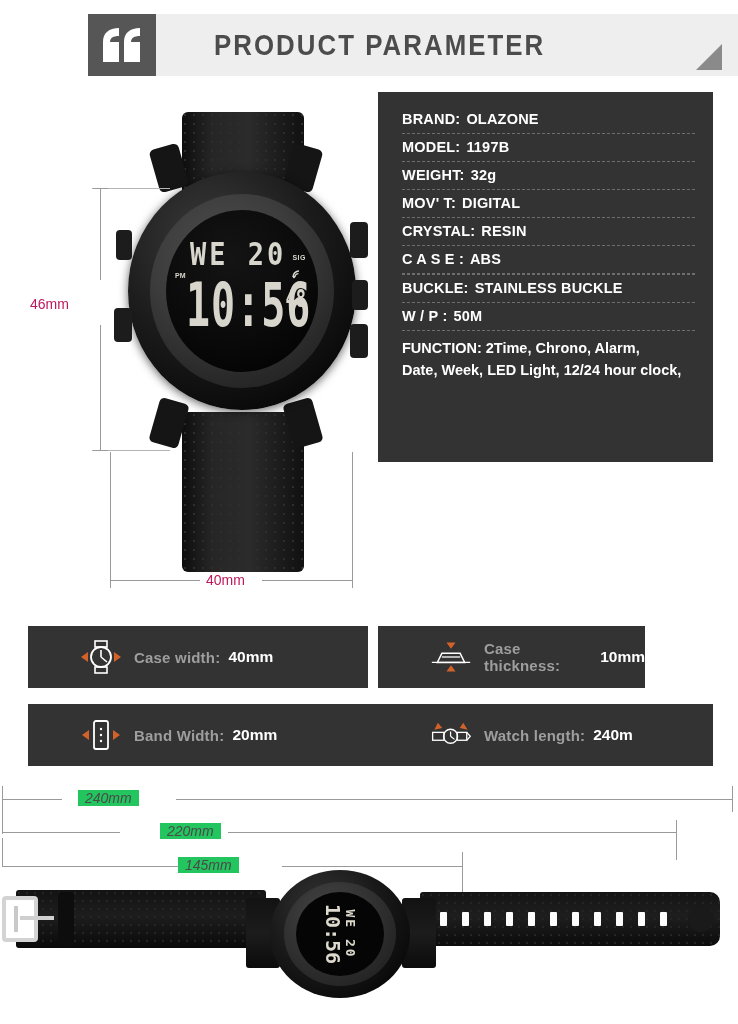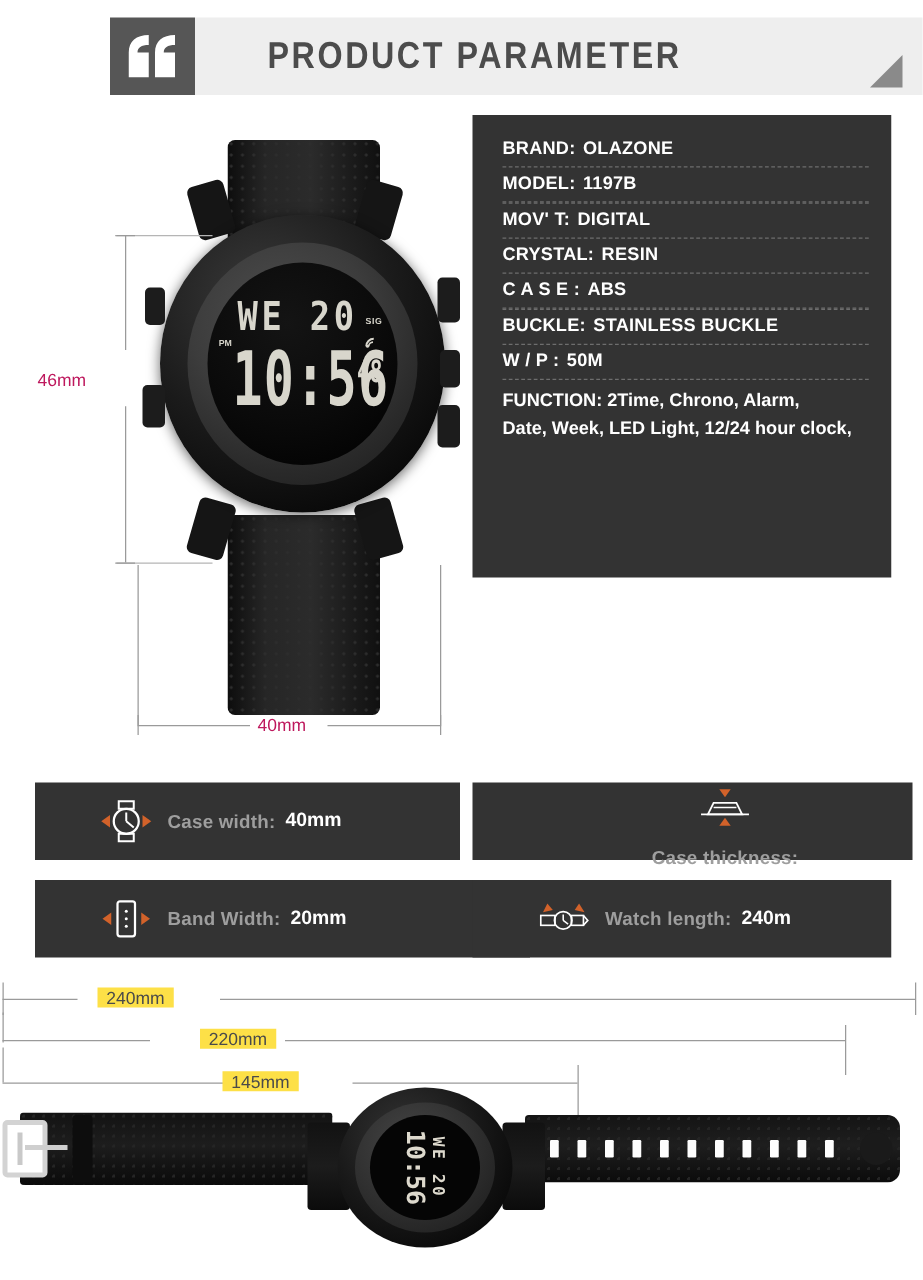--- a/index.html
+++ b/index.html
@@ -145,21 +145,21 @@
     display:flex; align-items:center; padding-left:52px; gap:12px;
   }
   .feat-icon { width:42px; height:40px; flex:none; display:flex; align-items:center; justify-content:center; }
   .feat-label { font-size:15px; color:#9e9e9e; font-weight:bold; letter-spacing:.2px; }
   .feat-value { font-size:15.5px; color:#ffffff; font-weight:bold; margin-left:-4px; }
 
   
   .bottom { position:absolute; left:0; top:780px; width:738px; height:244px; }
   .bdim { position:absolute; background:#9a9a9a; height:1px; }
   .btick { position:absolute; background:#9a9a9a; width:1px; }
-  .blabel { position:absolute; font-size:14px; color:#4a4a4a; background:#fde047; padding:0 7px; white-space:nowrap; }
+  .blabel { position:absolute; font-size:14px; color:#4a4a4a; background:#22c55e; padding:0 7px; white-space:nowrap;font-style:italic; }
 
   .band-left {
     position:absolute; left:16px; top:110px; width:250px; height:58px;
     background:
       radial-gradient(circle at 3px 3px, #252525 1.2px, transparent 1.4px) 0 0/8px 8px,
       linear-gradient(180deg,#131313 0%,#1d1d1d 45%,#0a0a0a 100%);
     border-radius:3px;
   }
   .buckle {
     position:absolute; left:2px; top:116px; width:36px; height:46px;
@@ -242,20 +242,26 @@
     <div class="spec-sep"></div>
 
     <div class="spec-row">
       <div class="spec-line">
         <span class="spec-key">MODEL:</span>
         <span class="spec-val">1197B</span>
       </div>
     </div>
     <div class="spec-sep"></div>
 
+    <div class="spec-row">
+      <div class="spec-line">
+        <span class="spec-key">WEIGHT:</span>
+        <span class="spec-val">32g</span>
+      </div>
+    </div>
     <div class="spec-sep"></div>
 
     <div class="spec-row">
       <div class="spec-line">
         <span class="spec-key">MOV' T:</span>
         <span class="spec-val">DIGITAL</span>
       </div>
     </div>
     <div class="spec-sep"></div>
 
@@ -370,21 +376,21 @@
         <rect x="15" y="2" width="12" height="6" fill="none" stroke="#ffffff" stroke-width="1.6"></rect>
         <rect x="15" y="28" width="12" height="6" fill="none" stroke="#ffffff" stroke-width="1.6"></rect>
         <circle cx="21" cy="18" r="10" fill="none" stroke="#ffffff" stroke-width="1.8"></circle>
         <path d="M21 18 L21 11 M21 18 L27 23" stroke="#ffffff" stroke-width="1.6" fill="none"></path>
       </svg>
     </span>
     <span class="feat-label">Case width:</span>
     <span class="feat-value">40mm</span>
   </div>
 
-  <div class="feat" style="left:378px; top:626px; width:352px;flex-direction:column;">
+  <div class="feat" style="left:378px; top:626px; width:267px;">
     <span class="feat-icon">
       <svg width="46" height="36" viewBox="0 0 46 36" aria-hidden="true">
         <polygon points="23,2 18,9 28,9" fill="#d2622a" transform="rotate(180 23 5.5)"></polygon>
         <polygon points="23,27 18,34 28,34" fill="#d2622a"></polygon>
         <path d="M8 24 L13 14 L33 14 L38 24 Z" fill="none" stroke="#ffffff" stroke-width="1.6"></path>
         <path d="M13 18 L33 18" stroke="#ffffff" stroke-width="1.4"></path>
         <path d="M2 24 L44 24" stroke="#ffffff" stroke-width="1.4"></path>
       </svg>
     </span>
     <span class="feat-label">Case thickness:</span>

